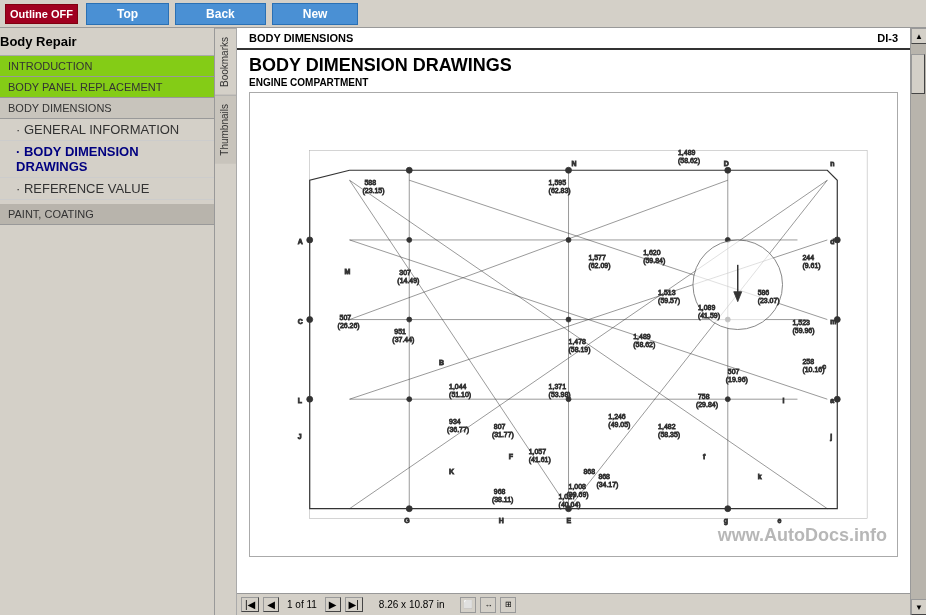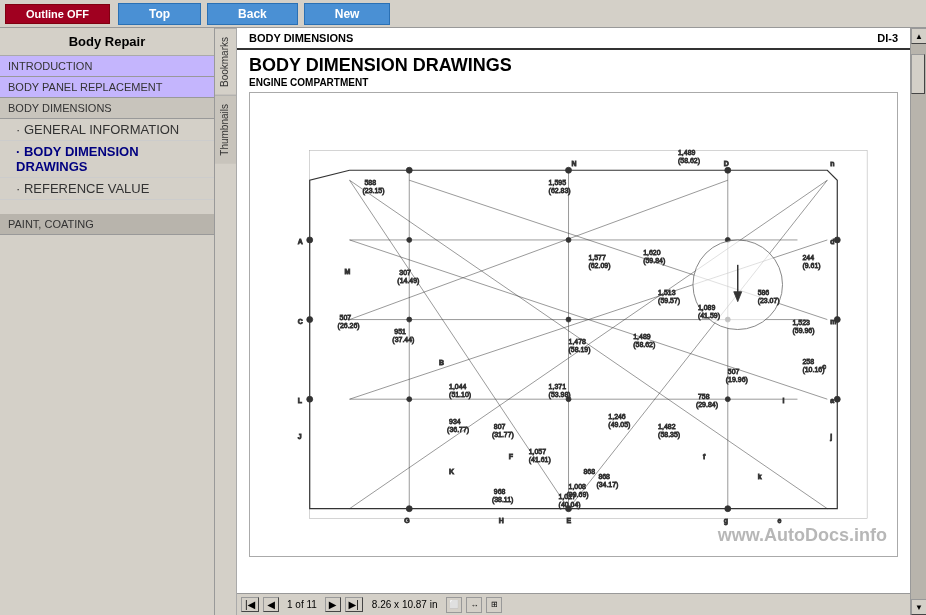--- a/index.html
+++ b/index.html
@@ -11,21 +11,21 @@
       align-items: center;
       height: 28px;
       background: #d4d0c8;
       border-bottom: 1px solid #999;
     }
     #outline-btn {
       background: #a00020;
       color: white;
       font-weight: bold;
       font-size: 11px;
-      padding: 3px 20px;
+      padding: 3px 4px;
       margin: 3px 5px;
       border: 1px solid #800010;
       cursor: pointer;
       white-space: nowrap;
     }
     .nav-btn {
       background: #4a90d4;
       color: white;
       font-size: 12px;
       font-weight: bold;
@@ -58,28 +58,28 @@
     #sidebar {
       width: 215px;
       min-width: 215px;
       background: #d4d0c8;
       border-right: 1px solid #999;
       display: flex;
       flex-direction: column;
     }
     #sidebar-title {
       background: #d4d0c8;
-      text-align: center;
+      text-align: left;
       font-size: 13px;
       font-weight: bold;
       padding: 6px 0;
       border-bottom: 1px solid #aaa;
     }
     .sidebar-section {
-      background: #c4b5fd;
+      background: #84cc16;
       color: #333;
       font-size: 11px;
       padding: 4px 8px;
       border-bottom: 1px solid #999;
       cursor: pointer;
     }
     .sidebar-section.active {
       background: #c8c4bc;
     }
     .sidebar-item {
@@ -241,21 +241,21 @@
       background: #d4d0c8;
       border: 1px outset #999;
       padding: 1px 3px;
       font-size: 10px;
       cursor: pointer;
     }
     #page-info {
       margin: 0 4px;
     }
     #size-info {
-      margin: 0 5px;
+      margin: 0 12px;
     }
     .status-icon {
       border: 1px solid #999;
       width: 16px;
       height: 16px;
       background: #d4d0c8;
       display: inline-flex;
       align-items: center;
       justify-content: center;
       font-size: 8px;
@@ -270,21 +270,21 @@
       color: #999;
       font-size: 18px;
       font-weight: bold;
       opacity: 0.7;
       pointer-events: none;
     }
 
     
     .sidebar-section.coating {
       background: #b8b4ac;
-      margin-top: 14px;
+      margin-top: 4px;
     }
   </style>
 </head>
 <body>
 
 <div id="top-bar">
   <button id="outline-btn">Outline OFF</button>
   <button class="nav-btn">Top</button>
   <button class="nav-btn">Back</button>
   <button class="nav-btn">New</button>

